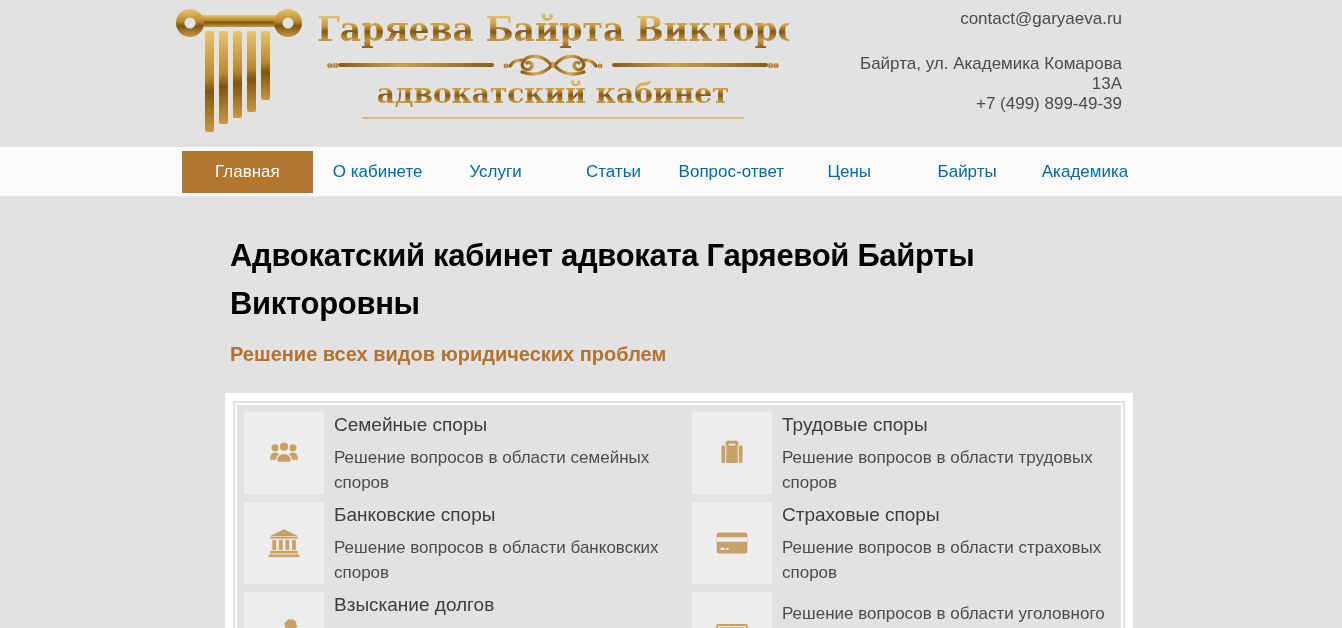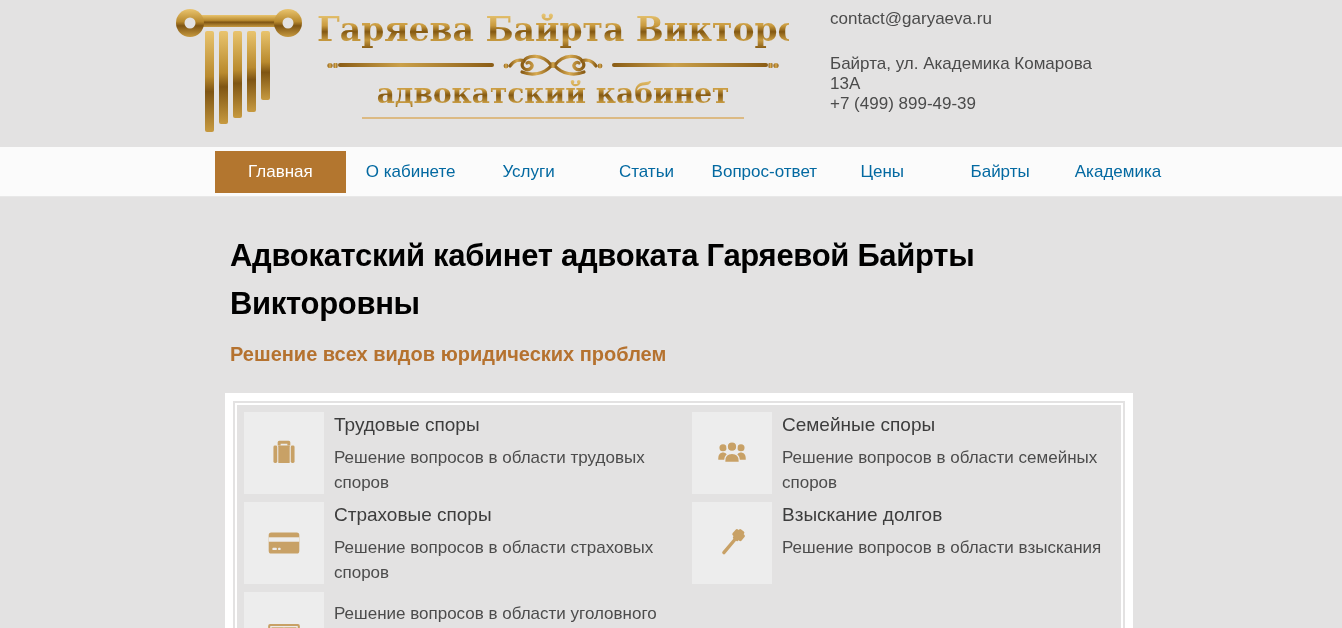--- a/index.html
+++ b/index.html
@@ -28,28 +28,28 @@
   .logo-title { font-size:33px; white-space:nowrap; line-height:1.1; }
 
   .logo-divider { display:flex; align-items:center; width:452px; margin:2px auto 0; height:30px; }
   .divider-line { flex:1; height:4px; background:linear-gradient(90deg,#8a5c15,#caa04a 40%,#8a5c15); border-radius:2px; }
   .divider-bead { width:11px; height:9px; flex:0 0 auto; }
   .divider-ornament { width:118px; height:30px; flex:0 0 auto; }
 
   .logo-subtitle { font-size:28px; margin-top:-3px; white-space:nowrap; }
   .logo-underline { width:382px; height:2px; background:#dcba84; margin:7px auto 0; }
 
-  .contacts { position:absolute; left:830px; top:9px; width:292px; text-align:left;
+  .contacts { position:absolute; left:830px; top:9px; width:292px; text-align:right;
               color:#4b4b4b; font-size:17px; }
   .contacts .address { margin-top:25px; }
   .contacts .phone { }
 
   
   .nav { height:50px; background:#fbfbfb; border-bottom:1px solid #e8e8e8; }
-  .nav-inner { display:flex; align-items:center; height:50px; padding-left:182px; width:1144px;margin-left:33px; }
+  .nav-inner { display:flex; align-items:center; height:50px; padding-left:182px; width:1144px; }
   .nav-item { flex:1; text-align:center; font-size:17px; color:#0369a1; cursor:pointer; white-space:nowrap; }
   .nav-item.active {
     flex:0 0 auto; background:#b3762f; color:#ffffff;
     height:42px; line-height:42px; padding:0 33px; margin-right:6px;
   }
 
   
   .main { position:relative; }
   .page-title {
     margin:35px 0 0 230px; width:880px;
@@ -173,49 +173,67 @@
 <div class="main">
   <h1 class="page-title">Адвокатский кабинет адвоката Гаряевой Байрты Викторовны</h1>
   <h2 class="page-subtitle">Решение всех видов юридических проблем</h2>
 
   <div class="services-panel">
     <div class="services-inner">
 
       <div class="service-item">
         <div class="service-tile">
           <svg viewBox="0 0 36 36" fill="#c8a166">
-            <path d="M13.5 6.5 h9 a1.5 1.5 0 0 1 1.5 1.5 v3 h-2.8 v-1.8 h-6.4 v1.8 h-2.8 v-3 a1.5 1.5 0 0 1 1.5 -1.5 z"></path>
-            <rect x="8" y="11" width="3.6" height="16.5" rx="1.4"></rect>
-            <rect x="12.6" y="11" width="10.8" height="16.5" rx="0.6"></rect>
-            <rect x="24.4" y="11" width="3.6" height="16.5" rx="1.4"></rect>
-          </svg>
-        </div>
-        <div class="service-text">
-          <div class="service-title">Трудовые споры</div>
-          <div class="service-desc">Решение вопросов в области трудовых споров</div>
-        </div>
-      </div>
-
-      <div class="service-item">
-        <div class="service-tile">
-          <svg viewBox="0 0 36 36" fill="#c8a166">
             <circle cx="9.5" cy="13" r="3.4"></circle>
             <path d="M5 23 c0-3.4 2-5.4 4.5-5.4 s4.5 2 4.5 5.4 v1.4 h-9 z"></path>
             <circle cx="26.5" cy="13" r="3.4"></circle>
             <path d="M22 23 c0-3.4 2-5.4 4.5-5.4 s4.5 2 4.5 5.4 v1.4 h-9 z"></path>
             <circle cx="18" cy="12" r="4.6" stroke="#ededed" stroke-width="1.4"></circle>
             <path d="M11 25.5 c0-4.6 3-7.2 7-7.2 s7 2.6 7 7.2 v1.6 h-14 z" stroke="#ededed" stroke-width="1.4"></path>
           </svg>
         </div>
         <div class="service-text">
           <div class="service-title">Семейные споры</div>
           <div class="service-desc">Решение вопросов в области семейных споров</div>
         </div>
       </div>
 
+      <div class="service-item">
+        <div class="service-tile">
+          <svg viewBox="0 0 36 36" fill="#c8a166">
+            <path d="M13.5 6.5 h9 a1.5 1.5 0 0 1 1.5 1.5 v3 h-2.8 v-1.8 h-6.4 v1.8 h-2.8 v-3 a1.5 1.5 0 0 1 1.5 -1.5 z"></path>
+            <rect x="8" y="11" width="3.6" height="16.5" rx="1.4"></rect>
+            <rect x="12.6" y="11" width="10.8" height="16.5" rx="0.6"></rect>
+            <rect x="24.4" y="11" width="3.6" height="16.5" rx="1.4"></rect>
+          </svg>
+        </div>
+        <div class="service-text">
+          <div class="service-title">Трудовые споры</div>
+          <div class="service-desc">Решение вопросов в области трудовых споров</div>
+        </div>
+      </div>
+
+      <div class="service-item">
+        <div class="service-tile">
+          <svg viewBox="0 0 36 36" fill="#c8a166">
+            <path d="M18 5 L31.5 11.5 H4.5 Z"></path>
+            <rect x="5" y="12.2" width="26" height="1.6"></rect>
+            <rect x="7" y="15" width="3.6" height="9.5"></rect>
+            <rect x="13.2" y="15" width="3.6" height="9.5"></rect>
+            <rect x="19.4" y="15" width="3.6" height="9.5"></rect>
+            <rect x="25.6" y="15" width="3.6" height="9.5"></rect>
+            <rect x="5" y="25.4" width="26" height="2.4"></rect>
+            <rect x="3.5" y="28.8" width="29" height="2.6"></rect>
+          </svg>
+        </div>
+        <div class="service-text">
+          <div class="service-title">Банковские споры</div>
+          <div class="service-desc">Решение вопросов в области банковских споров</div>
+        </div>
+      </div>
 
       <div class="service-item">
         <div class="service-tile">
           <svg viewBox="0 0 36 36">
             <rect x="3.5" y="8" width="29" height="20" rx="2.4" fill="#c8a166"></rect>
             <rect x="3.5" y="12.6" width="29" height="4.2" fill="#ededed"></rect>
             <rect x="7" y="22.5" width="4.2" height="2.2" rx="0.8" fill="#ededed"></rect>
             <rect x="12.4" y="22.5" width="2.4" height="2.2" rx="0.8" fill="#ededed"></rect>
           </svg>
         </div>

